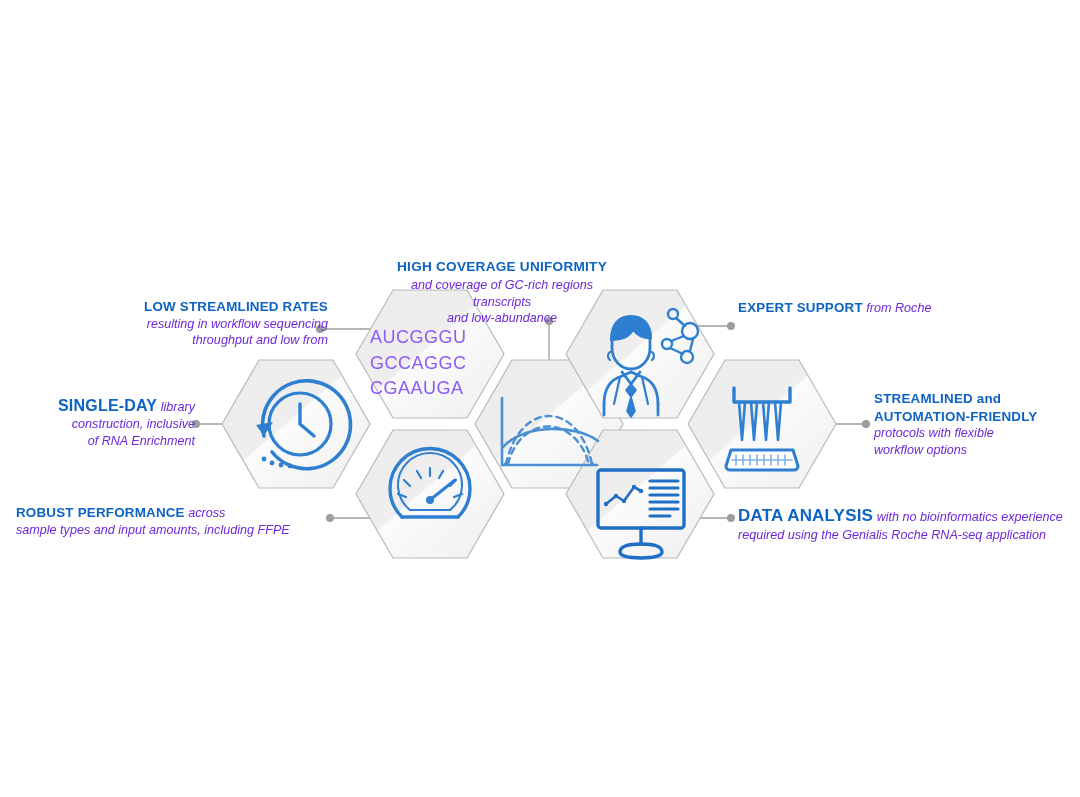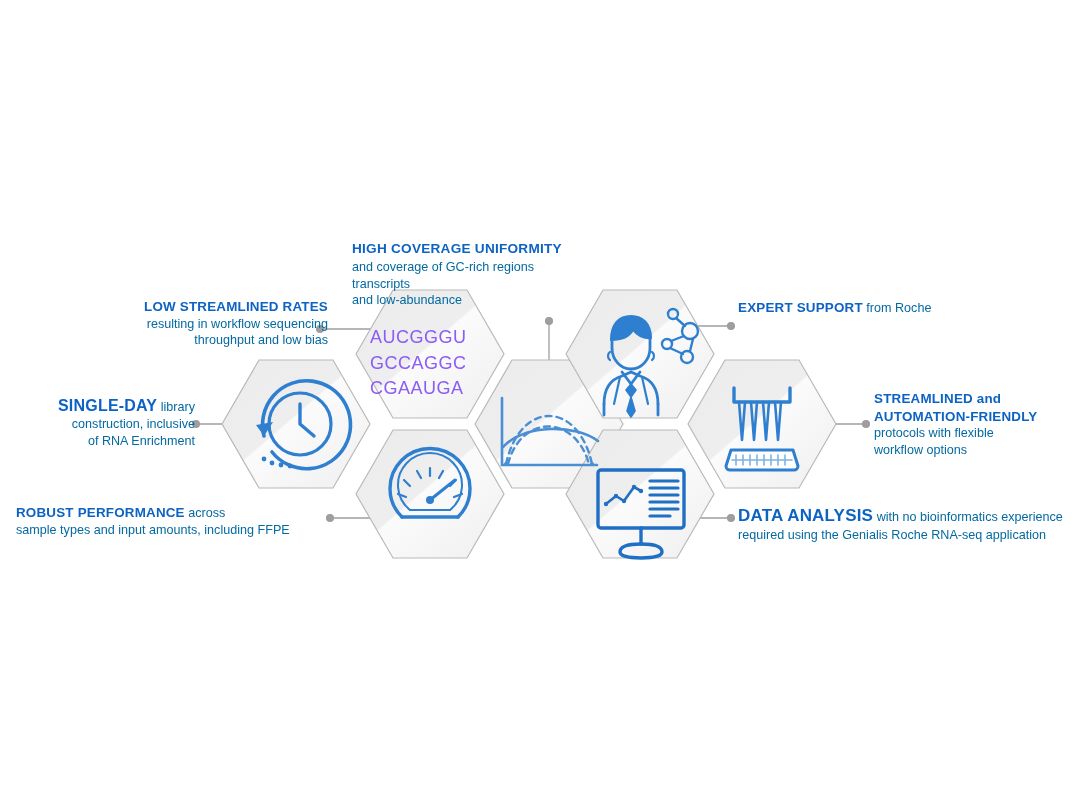--- a/index.html
+++ b/index.html
@@ -7,28 +7,28 @@
     width:1080px;height:797px;background:#ffffff;
     font-family:"Liberation Sans","DejaVu Sans",sans-serif;
     overflow:hidden;position:relative;
   }
   #stage{position:absolute;left:0;top:0;width:1080px;height:797px;}
   .layer{position:absolute;left:0;top:0;width:1080px;height:797px;}
 
   
   .callout{position:absolute;line-height:1.32;}
   .callout .hd{color:#0d63c4;font-weight:bold;}
-  .callout .sub{color:#0369a1;}
+  .callout .sub{color:#6d28d9;font-style:italic;}
   .t-low{left:66px;top:298px;width:262px;text-align:right;font-size:12.6px;}
   .t-low .hd{font-size:13.4px;letter-spacing:.2px;}
   .t-single{left:20px;top:395px;width:175px;text-align:right;font-size:12.6px;}
   .t-single .hd{font-size:16px;letter-spacing:.2px;}
   .t-robust{left:16px;top:504px;width:305px;text-align:left;font-size:12.6px;}
   .t-robust .hd{font-size:13.4px;letter-spacing:.2px;}
-  .t-high{left:352px;top:240px;width:300px;text-align:left;font-size:12.6px;}
+  .t-high{left:352px;top:258px;width:300px;text-align:center;font-size:12.6px;}
   .t-high .hd{font-size:13.6px;letter-spacing:.25px;display:block;margin-bottom:1px;}
   .t-expert{left:738px;top:299px;width:280px;text-align:left;font-size:12.6px;}
   .t-expert .hd{font-size:13.4px;letter-spacing:.2px;}
   .t-stream{left:874px;top:390px;width:205px;text-align:left;font-size:12.6px;}
   .t-stream .hd{font-size:13.4px;letter-spacing:.2px;}
   .t-data{left:738px;top:505px;width:342px;text-align:left;font-size:12.6px;}
   .t-data .hd{font-size:17px;letter-spacing:.2px;}
 
   .seqtext{position:absolute;left:370px;top:325px;width:120px;
     color:#8b5cf6;font-size:18px;line-height:1.42;letter-spacing:.5px;text-align:left;}
@@ -213,21 +213,21 @@
 
   <div class="seqtext">
     <div>AUCGGGU</div>
     <div>GCCAGGC</div>
     <div>CGAAUGA</div>
   </div>
 
   <div class="callout t-low">
     <div class="hd">LOW STREAMLINED RATES</div>
     <div class="sub">resulting in workflow sequencing</div>
-    <div class="sub">throughput and low bias</div>
+    <div class="sub">throughput and low from</div>
   </div>
 
   <div class="callout t-single">
     <div>
       <span class="hd">SINGLE-DAY</span><span class="sub"> library</span>
     </div>
     <div class="sub">construction, inclusive</div>
     <div class="sub">of RNA Enrichment</div>
   </div>
 

